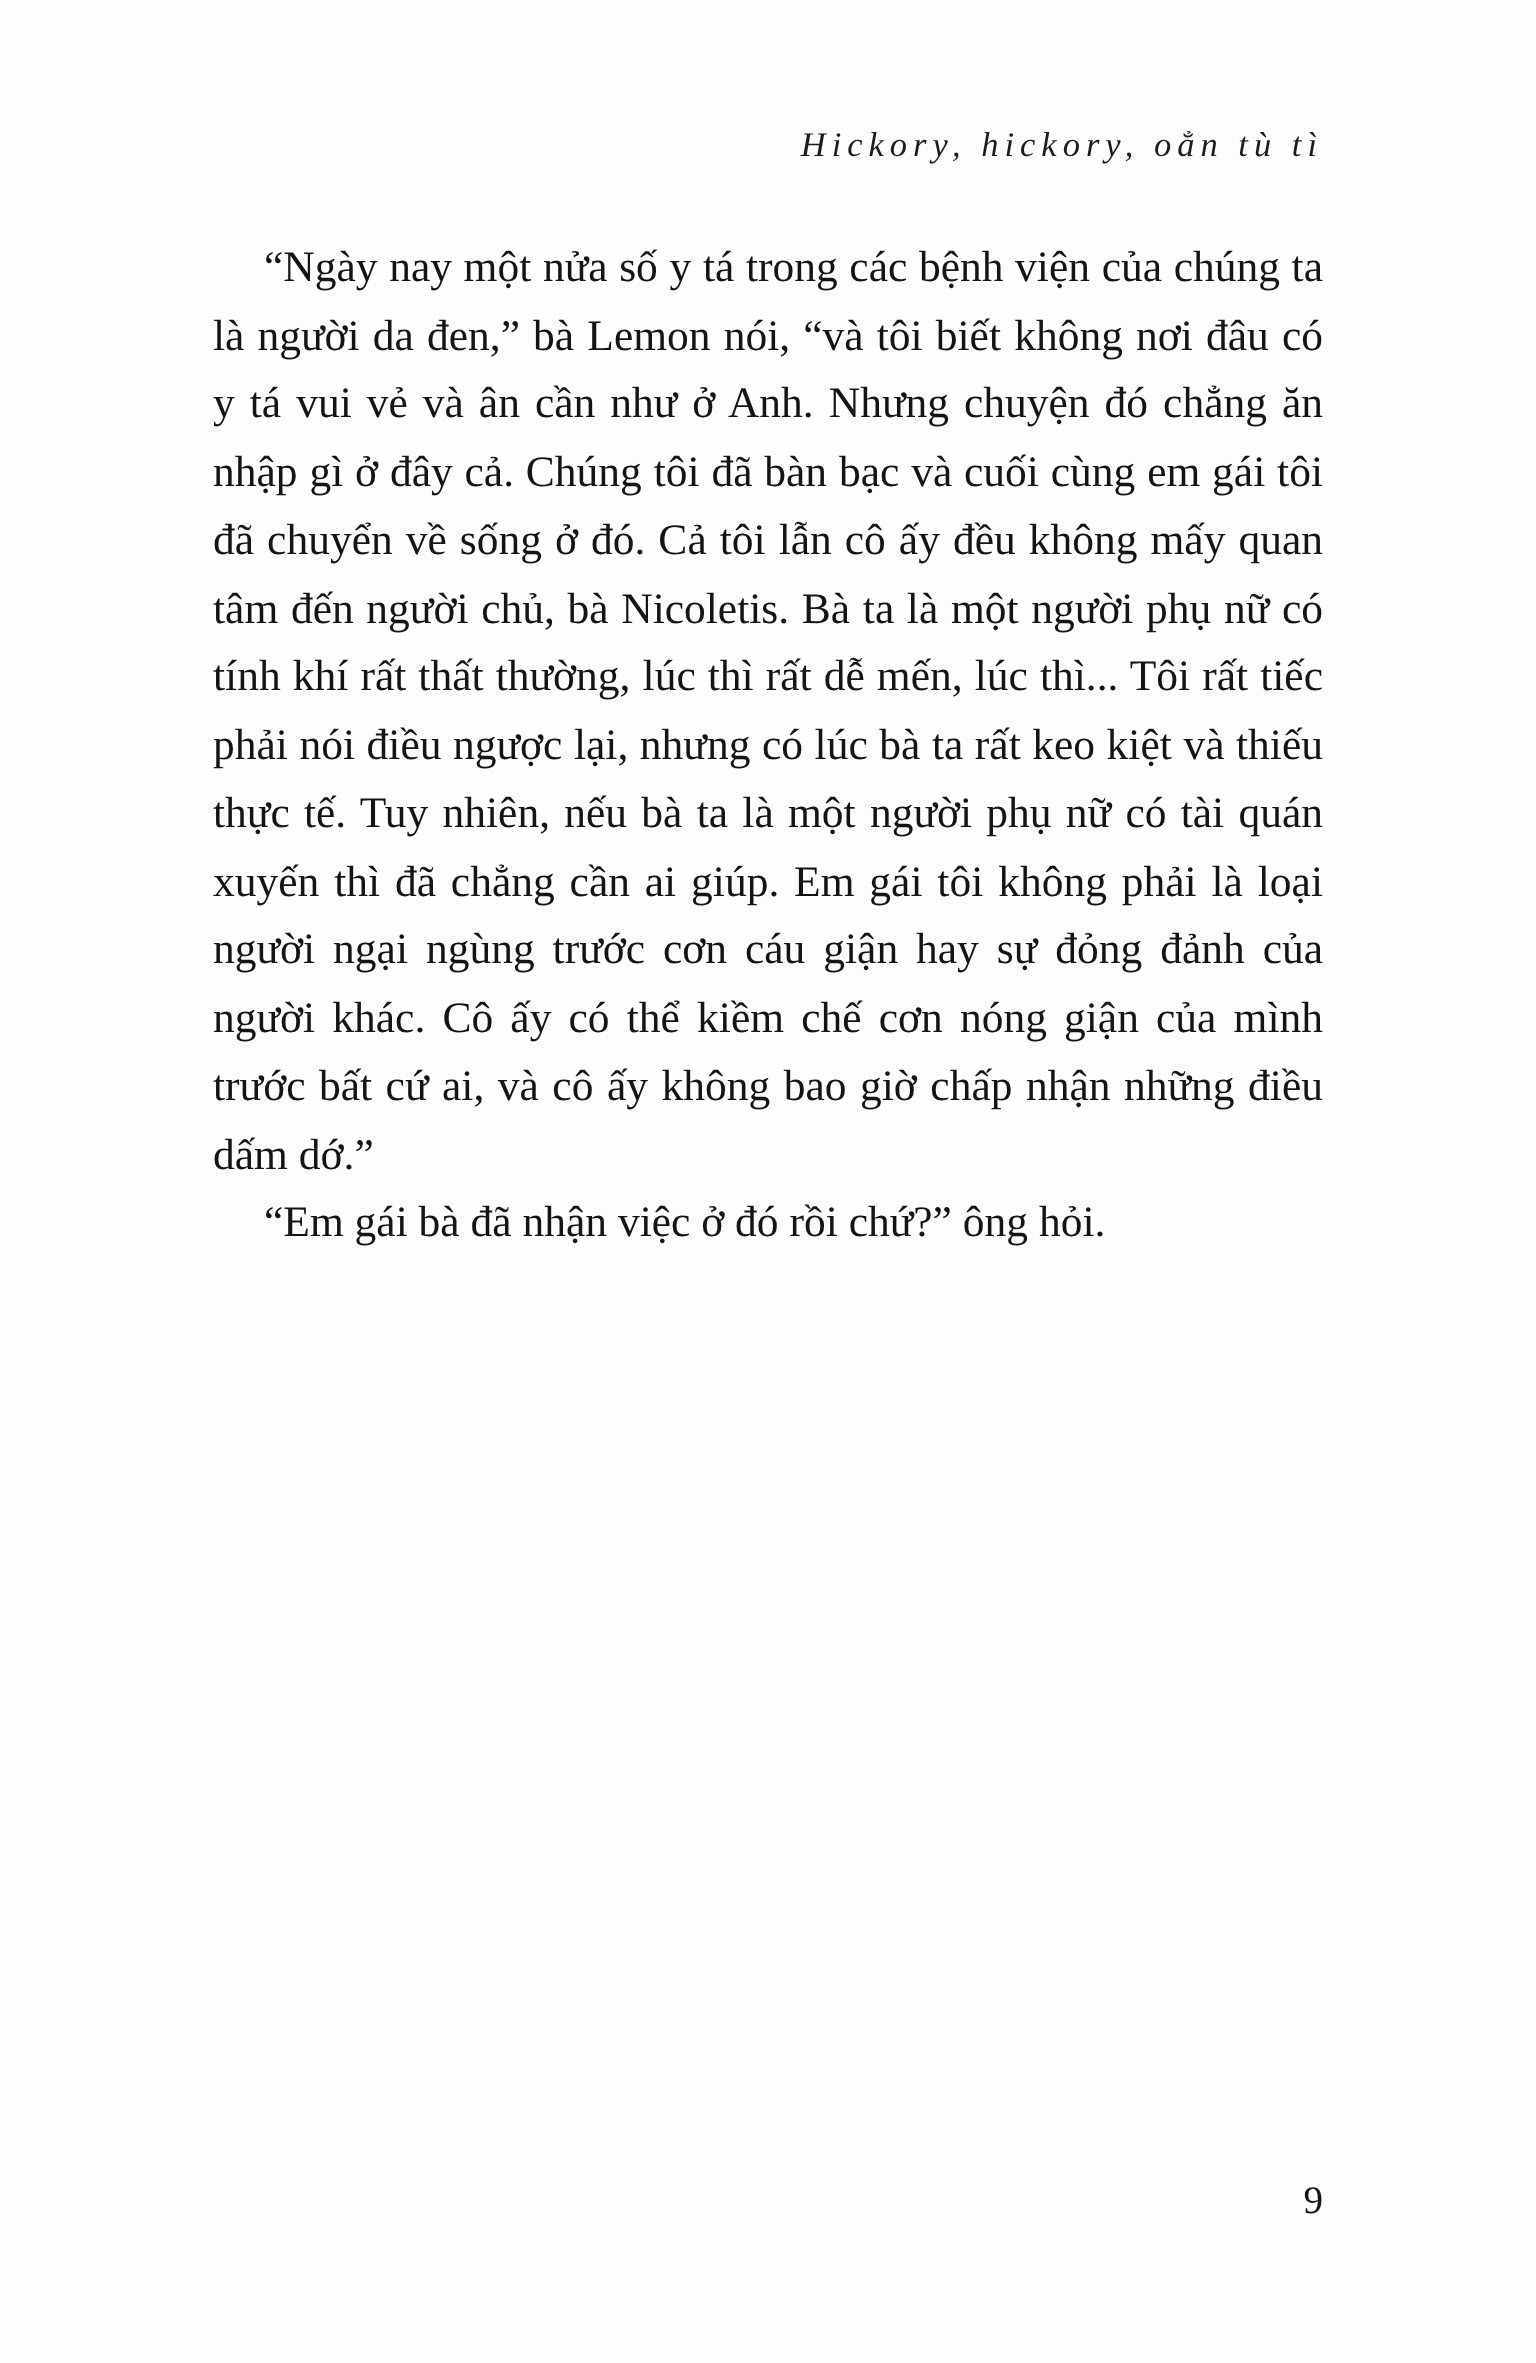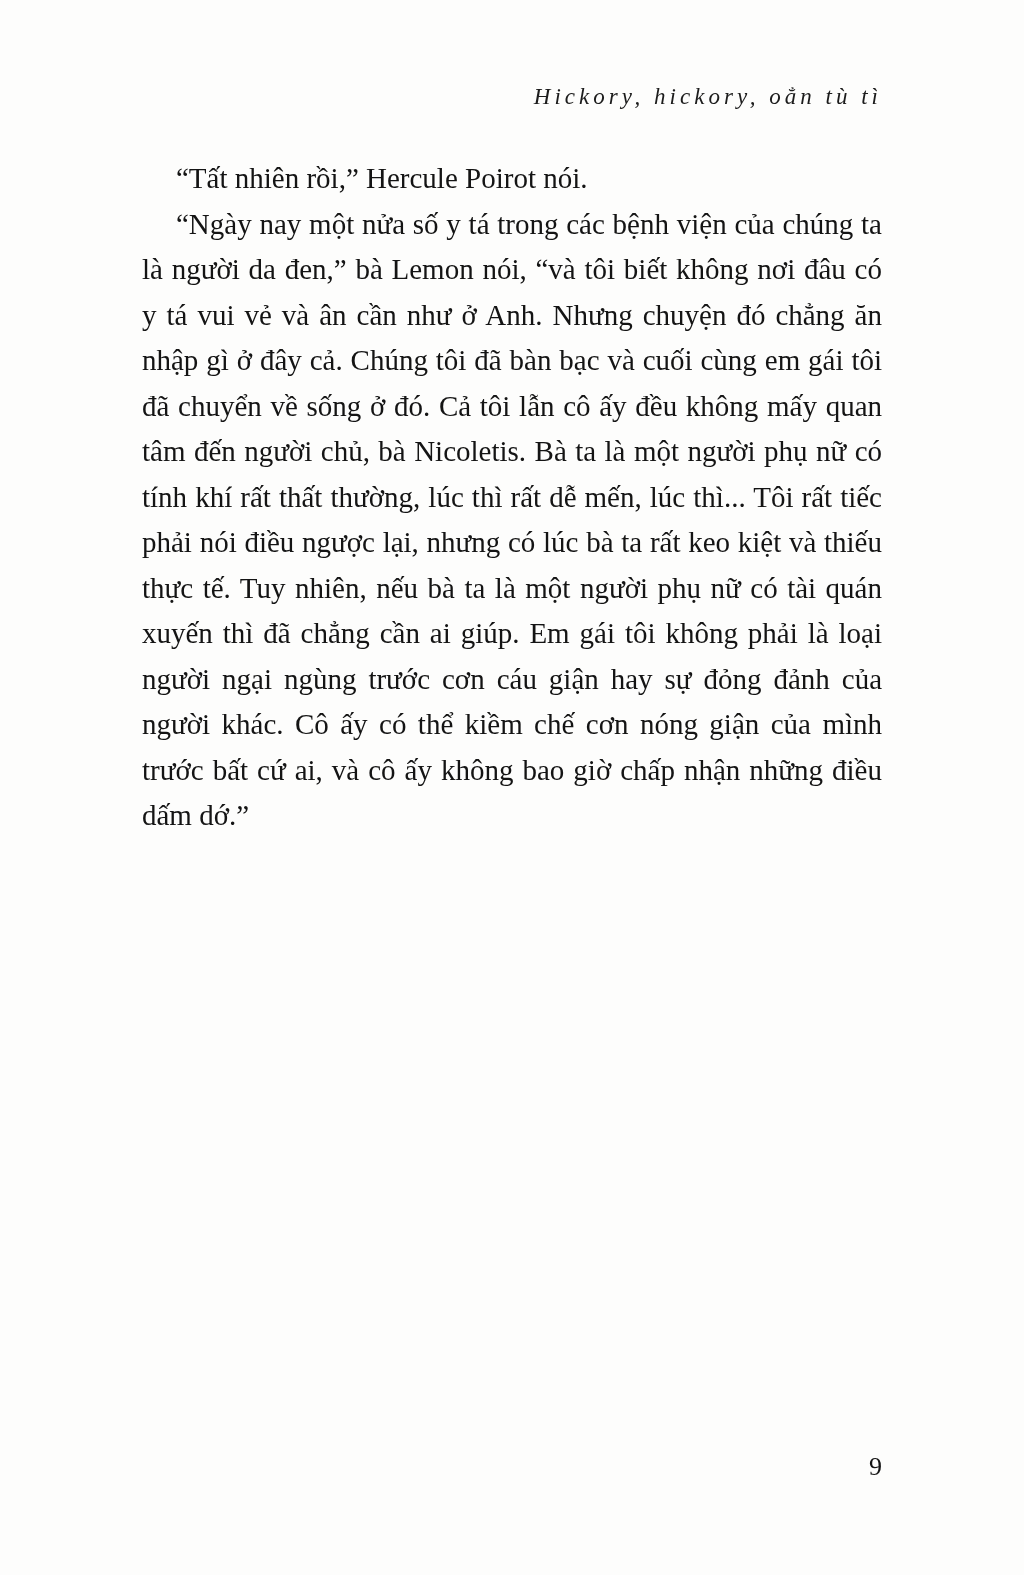--- a/index.html
+++ b/index.html
@@ -54,19 +54,19 @@
   }
 </style>
 </head>
 <body>
 
 <div class="page">
 
   <div class="running-header">Hickory, hickory, oẳn tù tì</div>
 
   <div class="text-block">
-    <p>“Tất nhiên rồi,” Hercule Poirot nói.</p>
     <p>“Ngày nay một nửa số y tá trong các bệnh viện của chúng ta là người da đen,” bà Lemon nói, “và tôi biết không nơi đâu có y tá vui vẻ và ân cần như ở Anh. Nhưng chuyện đó chẳng ăn nhập gì ở đây cả. Chúng tôi đã bàn bạc và cuối cùng em gái tôi đã chuyển về sống ở đó. Cả tôi lẫn cô ấy đều không mấy quan tâm đến người chủ, bà Nicoletis. Bà ta là một người phụ nữ có tính khí rất thất thường, lúc thì rất dễ mến, lúc thì... Tôi rất tiếc phải nói điều ngược lại, nhưng có lúc bà ta rất keo kiệt và thiếu thực tế. Tuy nhiên, nếu bà ta là một người phụ nữ có tài quán xuyến thì đã chẳng cần ai giúp. Em gái tôi không phải là loại người ngại ngùng trước cơn cáu giận hay sự đỏng đảnh của người khác. Cô ấy có thể kiềm chế cơn nóng giận của mình trước bất cứ ai, và cô ấy không bao giờ chấp nhận những điều dấm dớ.”</p>
+    <p>“Em gái bà đã nhận việc ở đó rồi chứ?” ông hỏi.</p>
   </div>
 
   <div class="page-number">9</div>
 
 </div>
 
 </body></html>

